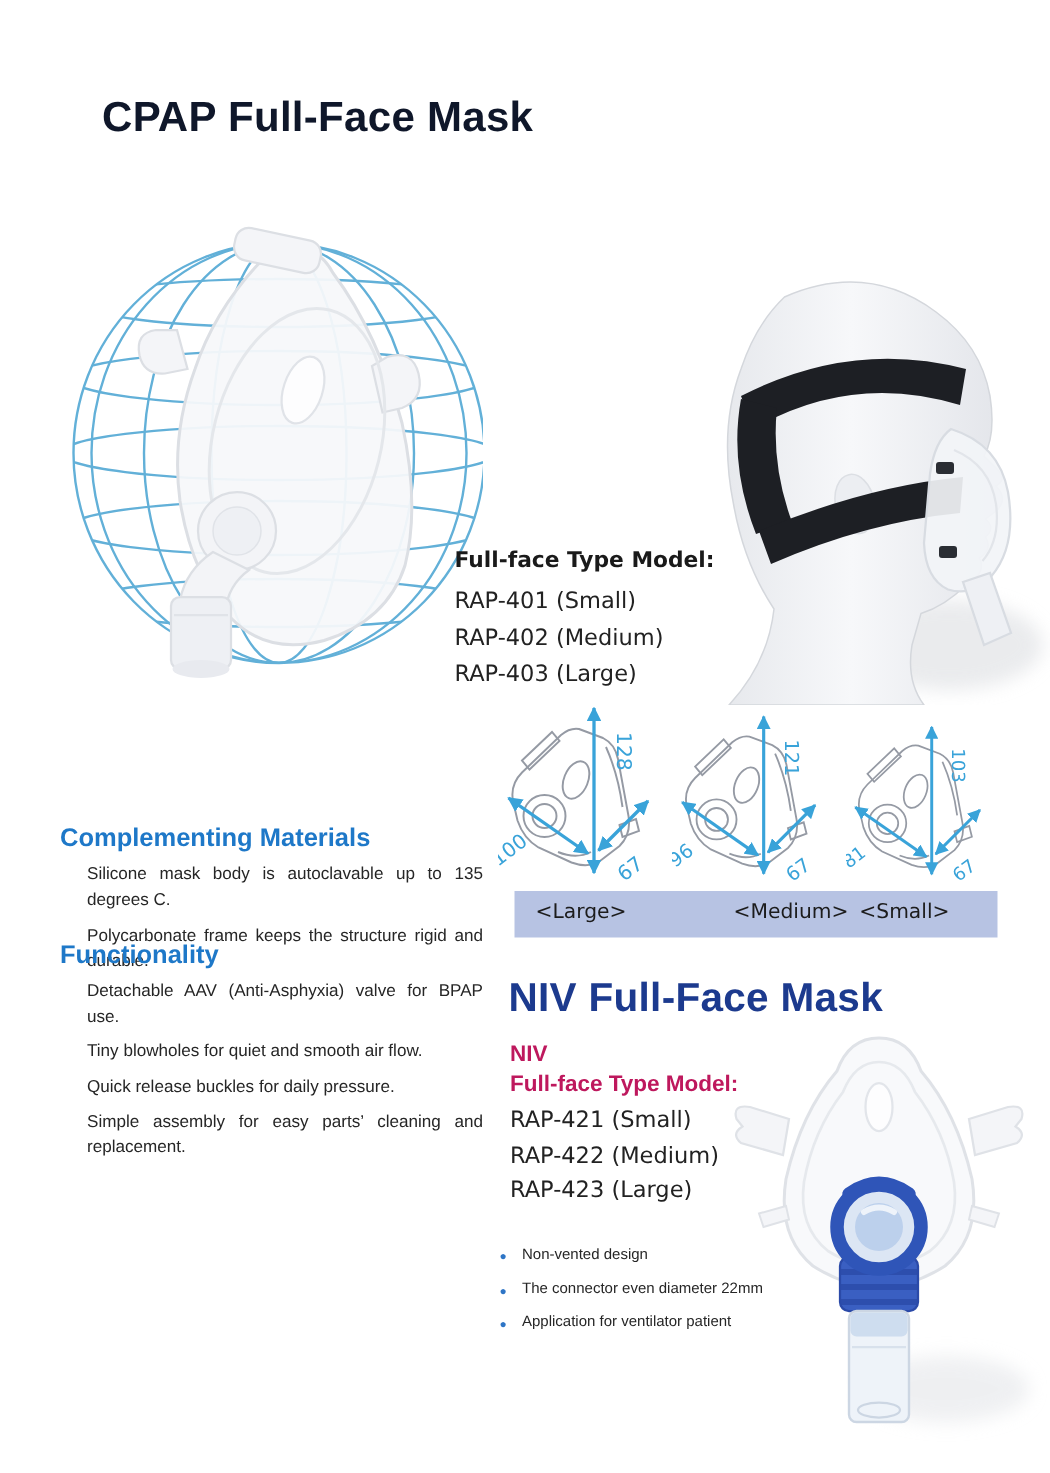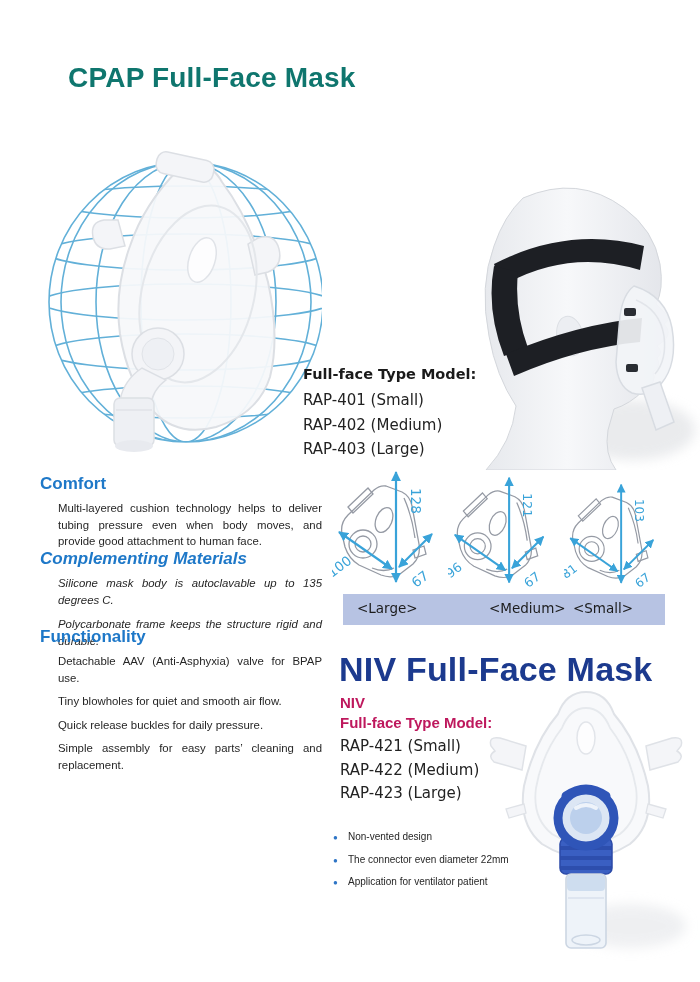--- a/index.html
+++ b/index.html
@@ -1,39 +1,39 @@
 <!DOCTYPE html>
 <html><head>
 <meta charset="utf-8">
 <style>
   html,body{margin:0;padding:0;background:#fff;}
   .page{position:relative;width:700px;height:982px;background:#ffffff;overflow:hidden;
         font-family:"Liberation Sans",sans-serif;color:#262626;}
 
   
   .main-title{position:absolute;left:68px;top:62px;font-size:28px;font-weight:bold;
-              color:#0f766e;letter-spacing:.2px;}
-  .niv-title{position:absolute;left:339px;top:650px;font-size:34px;font-weight:bold;
+              color:#0f172a;letter-spacing:.2px;}
+  .niv-title{position:absolute;left:339px;top:650px;font-size:27px;font-weight:bold;
              color:#1c3a8e;letter-spacing:.2px;}
 
   
   .globe-art{position:absolute;left:30px;top:142px;}
   .head-art{position:absolute;left:428px;top:168px;}
   .niv-art{position:absolute;left:486px;top:686px;}
 
   
   .cpap-model{position:absolute;left:303px;top:366px;}
   .model-heading{font-family:"DejaVu Sans",sans-serif;font-weight:bold;font-size:14.5px;
                  color:#1a1a1a;margin:0 0 6px 0;}
   .model-line{font-family:"DejaVu Sans",sans-serif;font-size:15px;color:#222;
               line-height:24.5px;margin:0;}
 
   
   .feature-sec{position:absolute;left:40px;width:282px;}
-  .sec-comfort{top:474px;} .sec-materials{top:549px;font-style:italic;} .sec-functionality{top:627px;}
+  .sec-comfort{top:474px;} .sec-materials{top:549px;} .sec-functionality{top:627px;}
   .sec-heading{font-size:17px;font-weight:bold;color:#1e78c8;margin:0;line-height:20px;}
   .sec-p{margin:6px 0 1px 18px;font-size:11.4px;line-height:16.5px;text-align:justify;
          color:#262626;}
 
   
   .size-diagram{position:absolute;}
   .d-large{left:332px;top:466px;} .d-medium{left:448px;top:472px;} .d-small{left:564px;top:479px;}
   .size-band{position:absolute;left:343px;top:594px;width:322px;height:31px;
              background:#b7c3e3;}
   .size-band span{position:absolute;top:6px;font-family:"DejaVu Sans",sans-serif;
@@ -140,24 +140,20 @@
     </g>
   </svg>
 
   <div class="cpap-model">
     <p class="model-heading">Full-face Type Model:</p>
     <p class="model-line">RAP-401 (Small)</p>
     <p class="model-line">RAP-402 (Medium)</p>
     <p class="model-line">RAP-403 (Large)</p>
   </div>
 
-  <div class="feature-sec sec-comfort">
-    <h3 class="sec-heading">Comfort</h3>
-    <p class="sec-p">Multi-layered cushion technology helps to deliver tubing pressure even when body moves, and provide good attachment to human face.</p>
-  </div>
   <div class="feature-sec sec-materials">
     <h3 class="sec-heading">Complementing Materials</h3>
     <p class="sec-p">Silicone mask body is autoclavable up to 135 degrees C.</p>
     <p class="sec-p" style="margin-top:8px">Polycarbonate frame keeps the structure rigid and durable.</p>
   </div>
   <div class="feature-sec sec-functionality">
     <h3 class="sec-heading">Functionality</h3>
     <p class="sec-p">Detachable AAV (Anti-Asphyxia) valve for BPAP use.</p>
     <p class="sec-p" style="margin-top:7px">Tiny blowholes for quiet and smooth air flow.</p>
     <p class="sec-p" style="margin-top:7px">Quick release buckles for daily pressure.</p>

